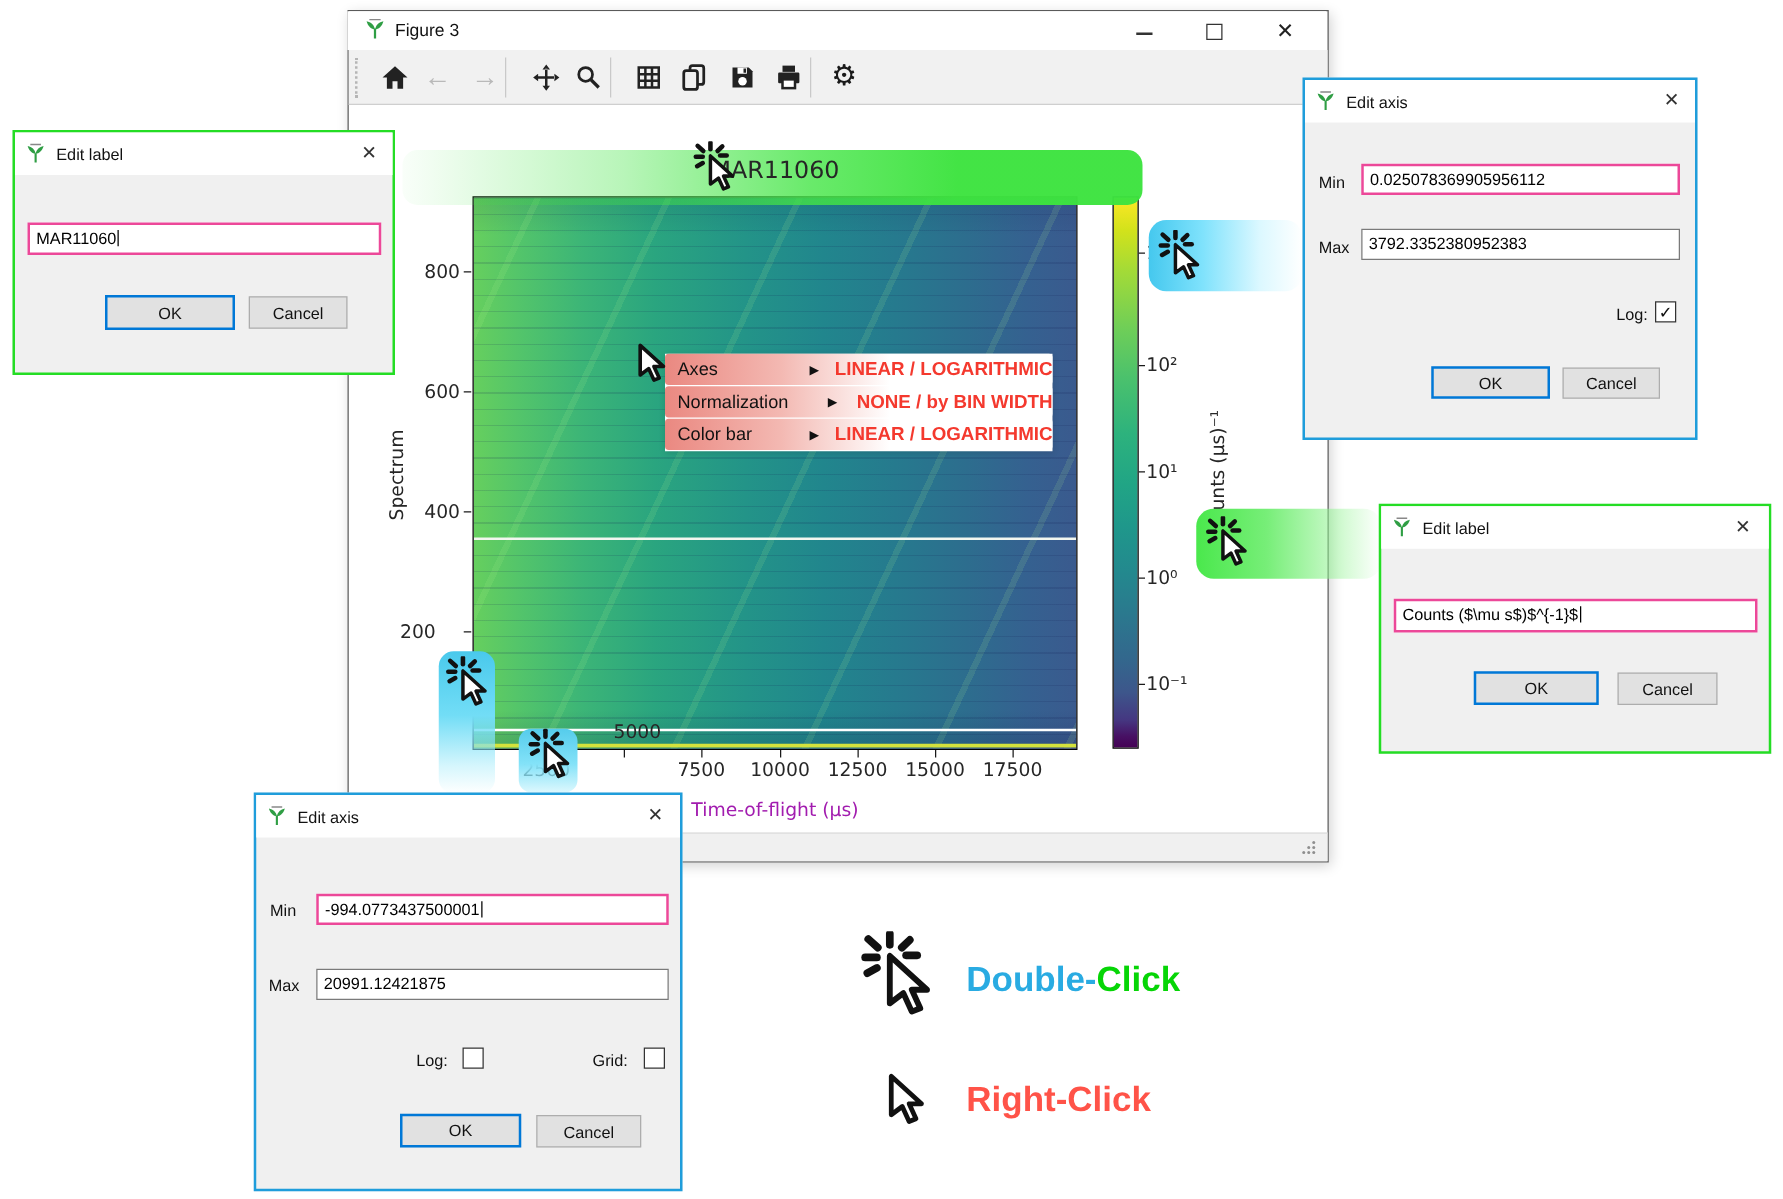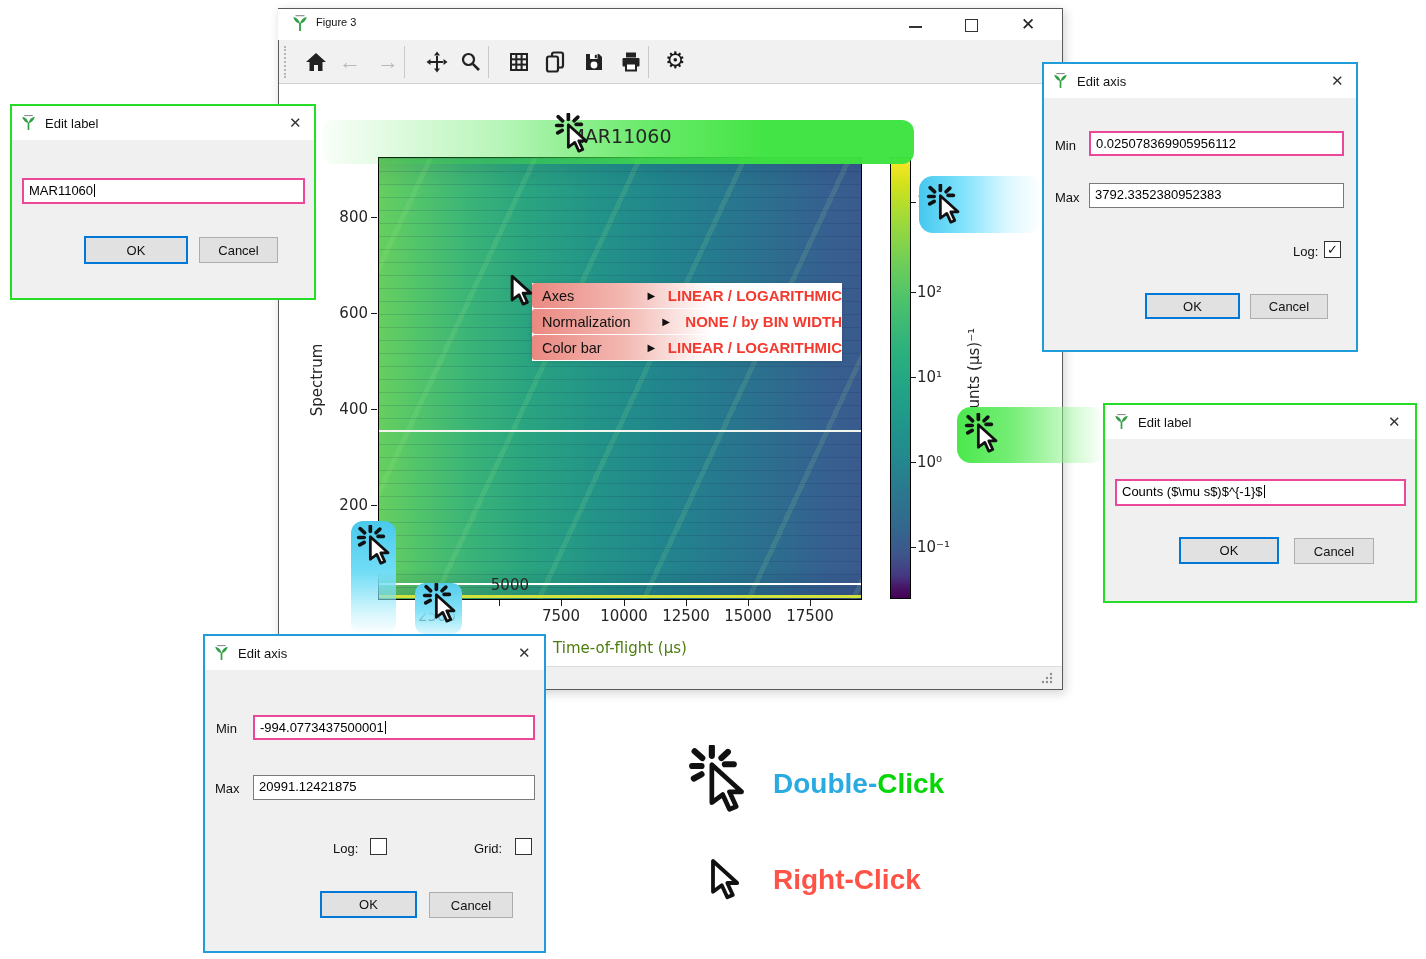--- a/index.html
+++ b/index.html
@@ -3,21 +3,21 @@
 <meta charset="utf-8">
 <style>
   * { margin:0; padding:0; box-sizing:border-box; }
   body { background:#ffffff; font-family:"Liberation Sans", sans-serif; }
   #stage { position:relative; width:1426px; height:959px; background:#fff; overflow:hidden; }
 
   
   .figwin { position:absolute; left:278px; top:8px; width:785px; height:682px;
             background:#fff; border:1px solid #5a5a5a; box-shadow:2px 3px 10px rgba(0,0,0,.18); z-index:1; }
   .fw-titlebar { position:absolute; left:278px; top:9px; width:783px; height:31px; background:#fff; z-index:2; }
-  .fw-title { position:absolute; left:316px; top:16px; font-size:11px; color:#111; z-index:3; }
+  .fw-title { position:absolute; left:316px; top:16px; font-size:14px; color:#111; z-index:3; }
   .fw-icon { position:absolute; left:291px; top:14px; z-index:3; }
   .wc-min { position:absolute; left:909px; top:26px; width:13px; height:2px; background:#333; z-index:3; cursor:default; }
   .wc-max { position:absolute; left:965px; top:19px; width:13px; height:13px; border:1.5px solid #333; z-index:3; }
   .wc-close { position:absolute; left:1021px; top:15px; font-size:17px; color:#222; z-index:3; line-height:20px; }
   .fw-toolbar { position:absolute; left:279px; top:40px; width:783px; height:44px; background:#f1f1f1;
                 border-bottom:1px solid #cfcfcf; z-index:2; }
   .tb-handle { position:absolute; left:284px; top:46px; height:32px; width:0; border-left:2px dotted #b5b5b5; z-index:3; }
   .tb-sep { position:absolute; top:46px; width:1px; height:32px; background:#c9c9c9; z-index:3; }
   .tb-icon { position:absolute; top:50px; width:24px; height:24px; z-index:3; }
   .tb-arrow { position:absolute; top:49px; font-size:22px; color:#b9b9b9; z-index:3; font-weight:bold; }
@@ -35,21 +35,21 @@
       linear-gradient(#ffffff,#ffffff) 0 425px / 100% 2px no-repeat,
       linear-gradient(#d4e23c,#d4e23c) 0 437px / 100% 3px no-repeat,
       repeating-linear-gradient(180deg, rgba(15,25,80,.14) 0 1px, rgba(0,0,0,0) 1px 13px),
       repeating-linear-gradient(115deg, rgba(0,0,0,0) 0 44px, rgba(180,245,140,.12) 44px 49px, rgba(0,0,0,0) 49px 95px),
       linear-gradient(180deg, rgba(0,10,60,.10), rgba(0,0,0,0) 7%, rgba(0,0,0,0) 93%, rgba(10,0,50,.16)),
       linear-gradient(90deg,#66cf5e 0%,#52c46b 8%,#3cb577 18%,#2aa57f 30%,#239488 45%,#21868d 58%,#267a8e 70%,#2d6d8e 82%,#356190 92%,#3a5a8e 100%);
   }
   .ylab { position:absolute; left:317px; top:380px; transform:translate(-50%,-50%) rotate(-90deg);
           font:15px "DejaVu Sans", sans-serif; color:#262626; white-space:nowrap; z-index:10; }
   .xlab { position:absolute; left:378px; top:639px; width:484px; text-align:center;
-          font:15px "DejaVu Sans", sans-serif; color:#4d7c0f; z-index:10; }
+          font:15px "DejaVu Sans", sans-serif; color:#a21caf; z-index:10; }
   .tick-lbl { position:absolute; font:15px "DejaVu Sans", sans-serif; color:#262626; z-index:10; }
   .tick-mark { position:absolute; background:#1a1a1a; z-index:10; }
   .cbar { position:absolute; left:890px; top:157px; width:21px; height:442px; border:1px solid #000; z-index:10;
     background:linear-gradient(180deg,#fde725 0%,#d2e21b 6%,#a5db36 13%,#6ece58 24%,#4ac16d 33%,#2db27d 43%,
       #21a585 52%,#1f978b 60%,#23898e 68%,#2b788e 76%,#33678d 84%,#3d568b 90%,#453781 95%,#471063 98%,#440154 100%); }
   .cb-label { position:absolute; left:974px; top:378px; transform:translate(-50%,-50%) rotate(-90deg);
               font:15px "DejaVu Sans", sans-serif; color:#262626; white-space:nowrap; z-index:10; }
 
   
   .band { position:absolute; z-index:50; }
@@ -213,21 +213,21 @@
       <div class="tick-lbl" style="left: 718px; top: 607px; width: 60px; text-align: center;">15000</div>
       <div class="tick-mark" style="left: 748px; top: 600px; width: 1px; height: 6px;"></div>
       <div class="tick-lbl" style="left: 780px; top: 607px; width: 60px; text-align: center;">17500</div>
       <div class="tick-mark" style="left: 810px; top: 600px; width: 1px; height: 6px;"></div>
       <div class="tick-lbl" style="left: 320px; top: 208px; width: 48px; text-align: right;">800</div>
       <div class="tick-mark" style="left: 371px; top: 217px; width: 6px; height: 1px;"></div>
       <div class="tick-lbl" style="left: 320px; top: 304px; width: 48px; text-align: right;">600</div>
       <div class="tick-mark" style="left: 371px; top: 313px; width: 6px; height: 1px;"></div>
       <div class="tick-lbl" style="left: 320px; top: 400px; width: 48px; text-align: right;">400</div>
       <div class="tick-mark" style="left: 371px; top: 409px; width: 6px; height: 1px;"></div>
-      <div class="tick-lbl" style="left: 320px; top: 496px; width: 48px; text-align: right;">200</div>
+      <div class="tick-lbl" style="left: 320px; top: 496px; width: 48px; text-align: left;">200</div>
       <div class="tick-mark" style="left: 371px; top: 505px; width: 6px; height: 1px;"></div>
       <div class="tick-lbl" style="left: 917px; top: 193px;">10³</div>
       <div class="tick-mark" style="left: 911px; top: 202px; width: 5px; height: 1px;"></div>
       <div class="tick-lbl" style="left: 917px; top: 283px;">10²</div>
       <div class="tick-mark" style="left: 911px; top: 292px; width: 5px; height: 1px;"></div>
       <div class="tick-lbl" style="left: 917px; top: 368px;">10¹</div>
       <div class="tick-mark" style="left: 911px; top: 377px; width: 5px; height: 1px;"></div>
       <div class="tick-lbl" style="left: 917px; top: 453px;">10⁰</div>
       <div class="tick-mark" style="left: 911px; top: 462px; width: 5px; height: 1px;"></div>
       <div class="tick-lbl" style="left: 917px; top: 538px;">10⁻¹</div>

